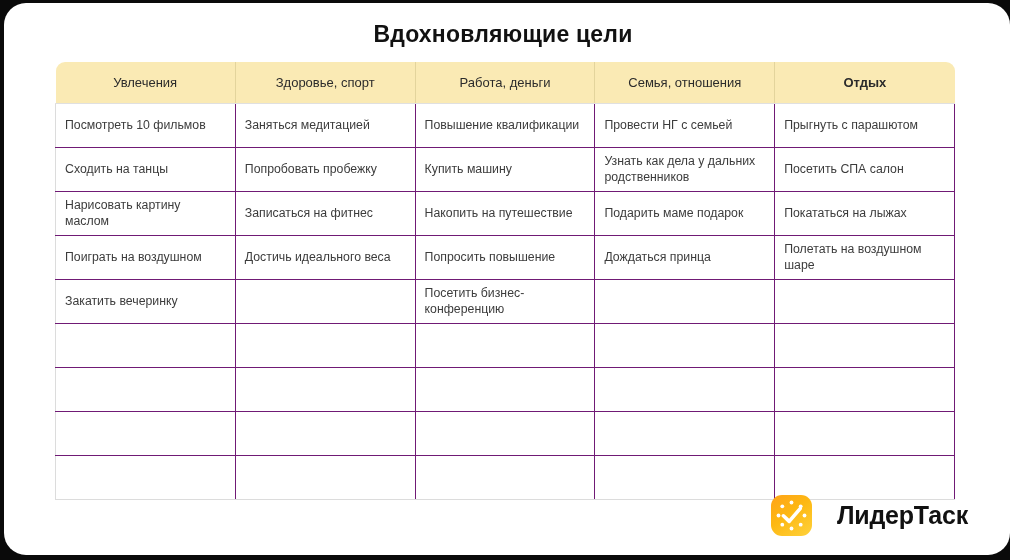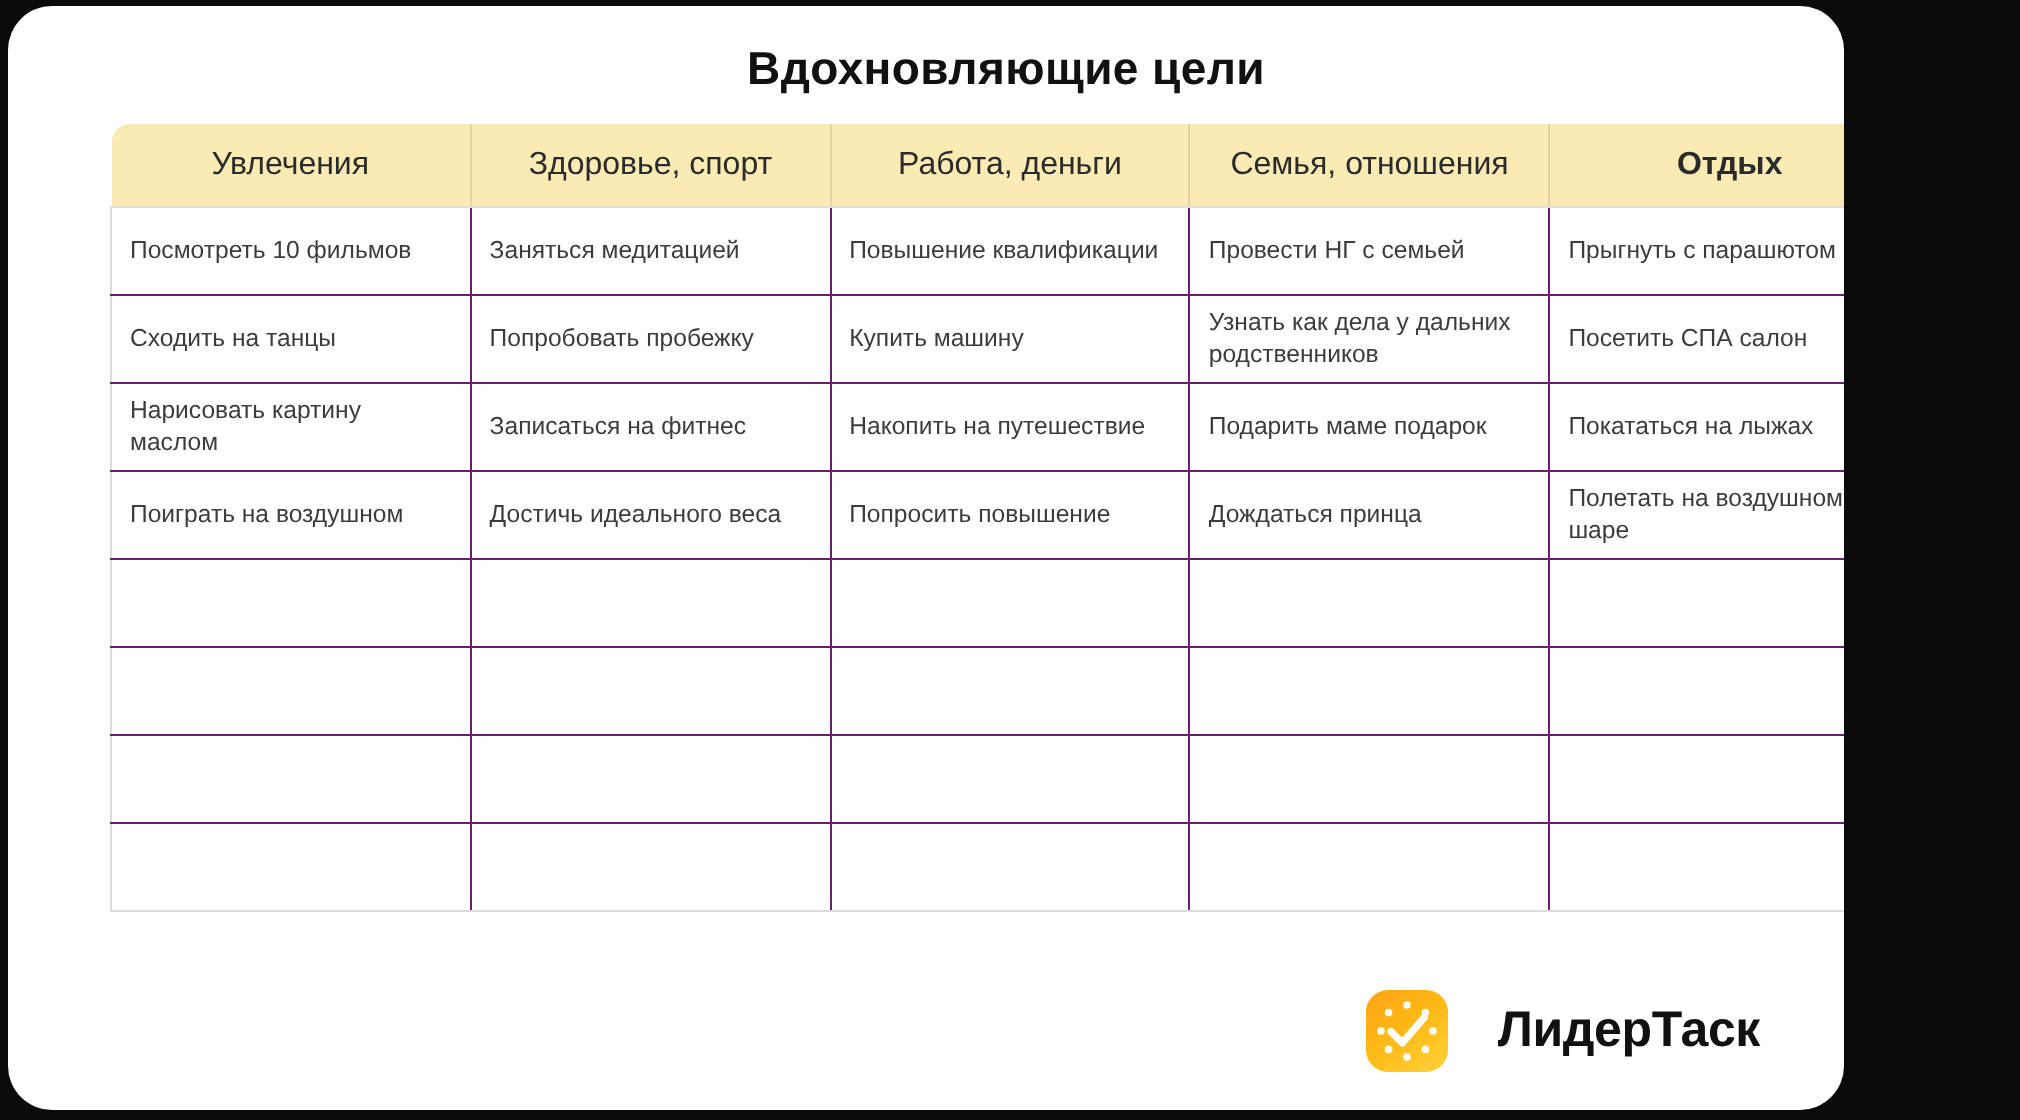--- a/index.html
+++ b/index.html
@@ -16,21 +16,21 @@
     position: relative;
     width: 1010px;
     height: 560px;
     background: #0a0a0a;
   }
 
   #card {
     position: absolute;
     left: 4px;
     top: 3px;
-    width: 918px;
+    width: 1006px;
     height: 552px;
     background: #ffffff;
     border-radius: 22px;
     overflow: hidden;
   }
 
   #page-title {
     position: absolute;
     left: 0;
     top: 18px;
@@ -48,21 +48,21 @@
     top: 59px;
     width: 900px;
     border-collapse: collapse;
     table-layout: fixed;
   }
 
   #goals-table col { width: 20%; }
 
   #goals-table th {
     background: #FAEAB4;
-    font-size: 16px;
+    font-size: 13px;
     font-weight: normal;
     color: #2b2b2b;
     text-align: center;
     height: 41px;
     padding: 0 6px;
     border-right: 1px solid #e3d49c;
     border-bottom: 1px solid #e0e0e0;
     margin-top: 32px;
   }
   #goals-table th:last-child { border-right: none; }
@@ -150,20 +150,27 @@
             <td>Накопить на путешествие</td>
             <td>Подарить маме подарок</td>
             <td>Покататься на лыжах</td>
           </tr>
           <tr>
             <td>Поиграть на воздушном</td>
             <td>Достичь идеального веса</td>
             <td>Попросить повышение</td>
             <td>Дождаться принца</td>
             <td>Полетать на воздушном шаре</td>
+          </tr>
+          <tr>
+            <td>Закатить вечеринку</td>
+            <td></td>
+            <td>Посетить бизнес-конференцию</td>
+            <td></td>
+            <td></td>
           </tr>
           <tr>
             <td></td>
             <td></td>
             <td></td>
             <td></td>
             <td></td>
           </tr>
           <tr>
             <td></td>

